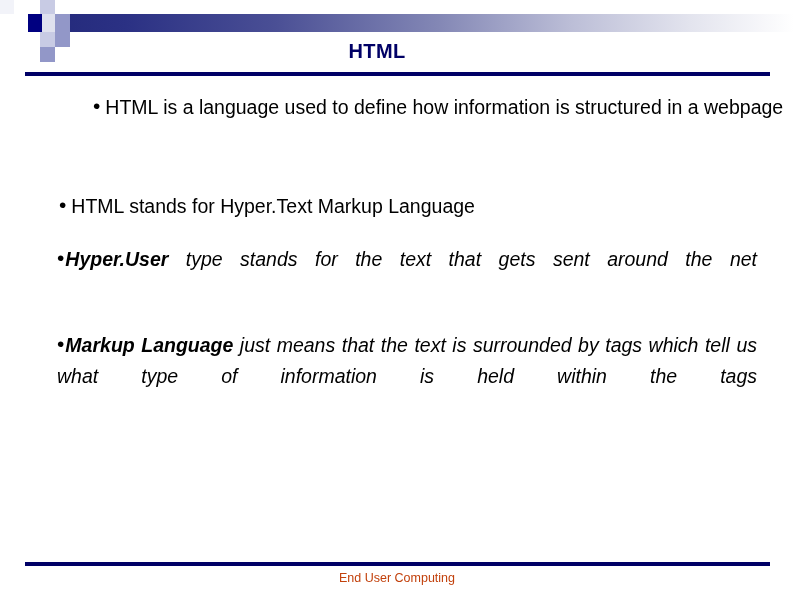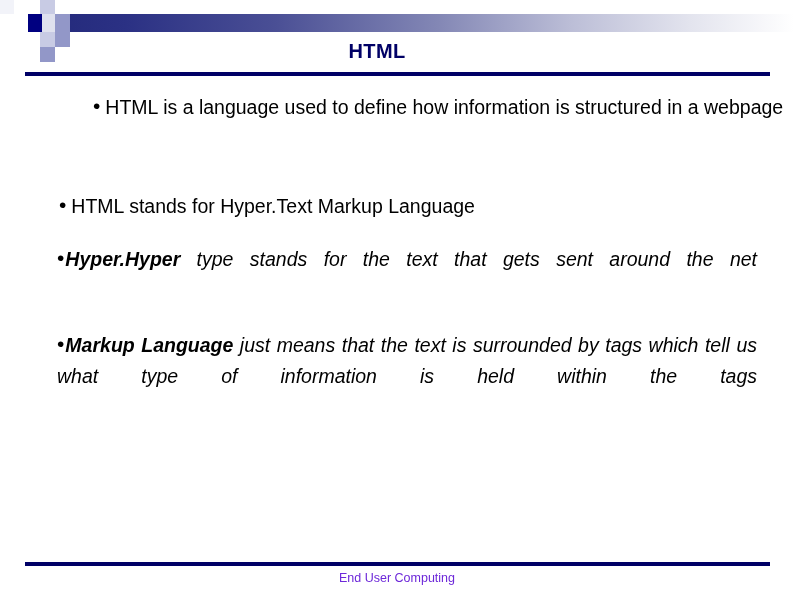--- a/index.html
+++ b/index.html
@@ -119,21 +119,21 @@
     width: 745px;
     height: 4px;
     background: #000066;
   }
   #footer-text {
     position: absolute;
     left: 0;
     top: 571px;
     width: 794px;
     text-align: center;
-    color: #6d28d9;
+    color: #c2410c;
     font-size: 12.5px;
     font-family: "Liberation Sans", sans-serif;
   }
 </style>
 </head>
 <body>
 
 <div id="deco-band">
   <div class="deco-sq" style="left:0px;top:0px;width:14px;height:14px;background:#f2f3f9;"></div>
   <div class="deco-sq" style="left:14px;top:0px;width:14px;height:14px;background:#ffffff;"></div>
@@ -158,21 +158,21 @@
 
   <p id="b1" class="bullet plain">
     <span class="marker">•</span><span>HTML is a language used to define how information is structured in a webpage</span>
   </p>
 
   <p id="b2" class="bullet plain">
     <span class="marker">•</span><span>HTML stands for Hyper.Text Markup Language</span>
   </p>
 
   <p id="b3" class="bullet just">
-    <span class="marker">•</span><span class="lead">Hyper.Hyper</span><span> type stands for the text that gets sent around the net</span>
+    <span class="marker">•</span><span class="lead">Hyper.User</span><span> type stands for the text that gets sent around the net</span>
   </p>
 
   <p id="b4" class="bullet just">
     <span class="marker">•</span><span class="lead">Markup Language</span><span> just means that the text is surrounded by tags which tell us what type of information is held within the tags</span>
   </p>
 
 </div>
 
 <div id="footer-rule"></div>
 <div id="footer-text">End User Computing</div>

